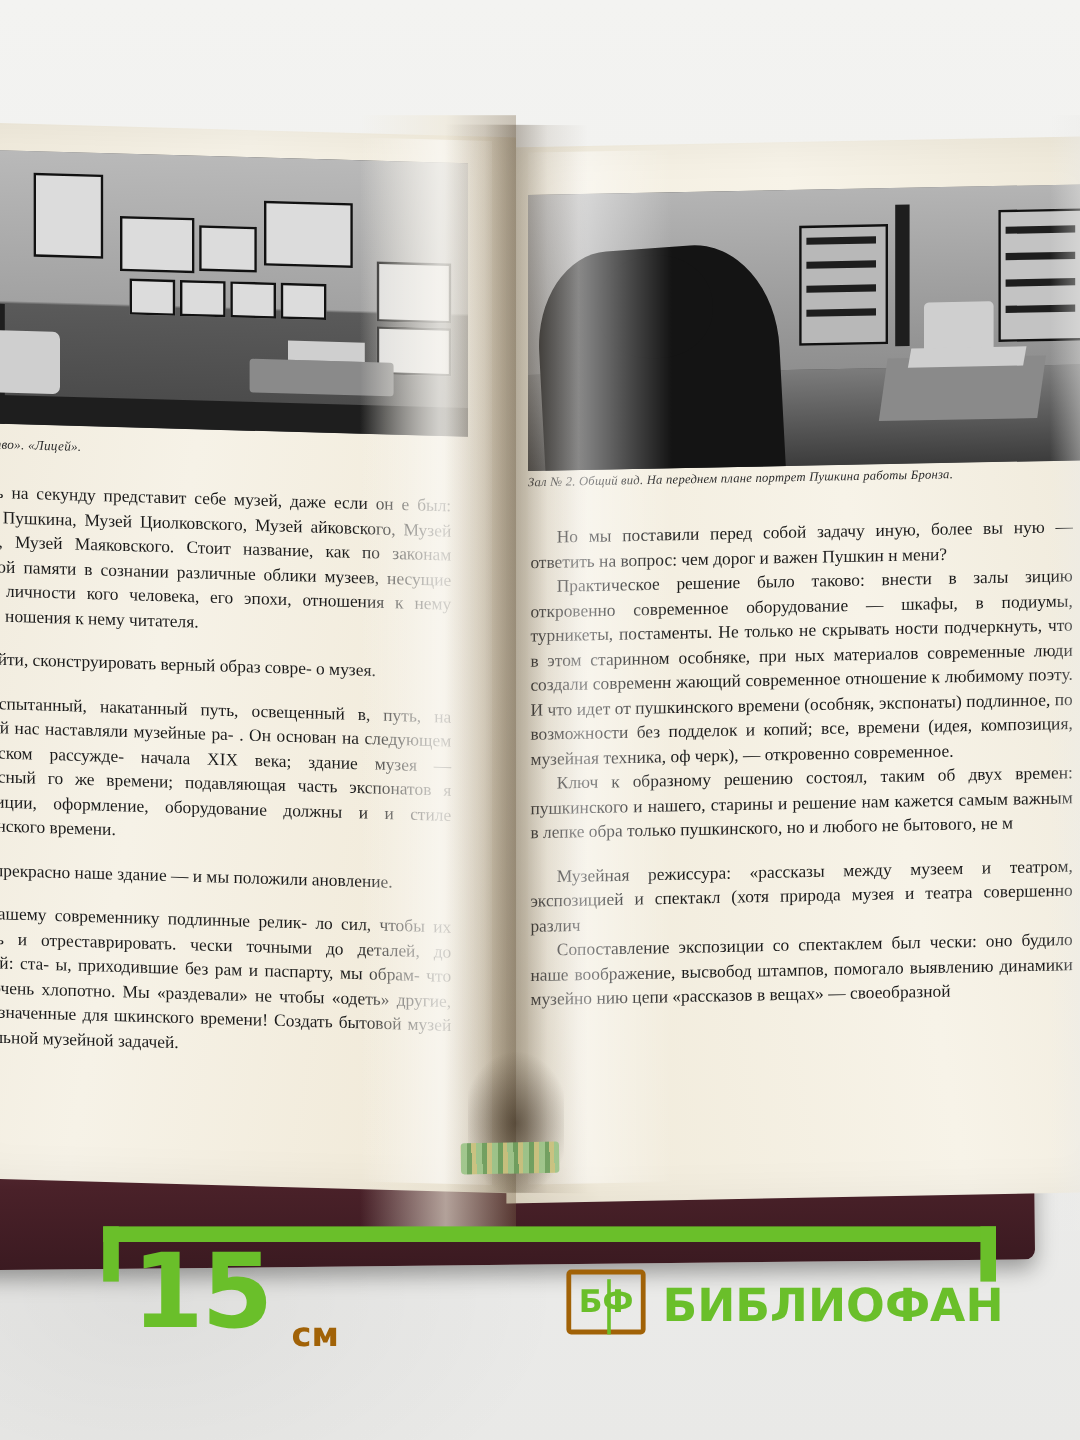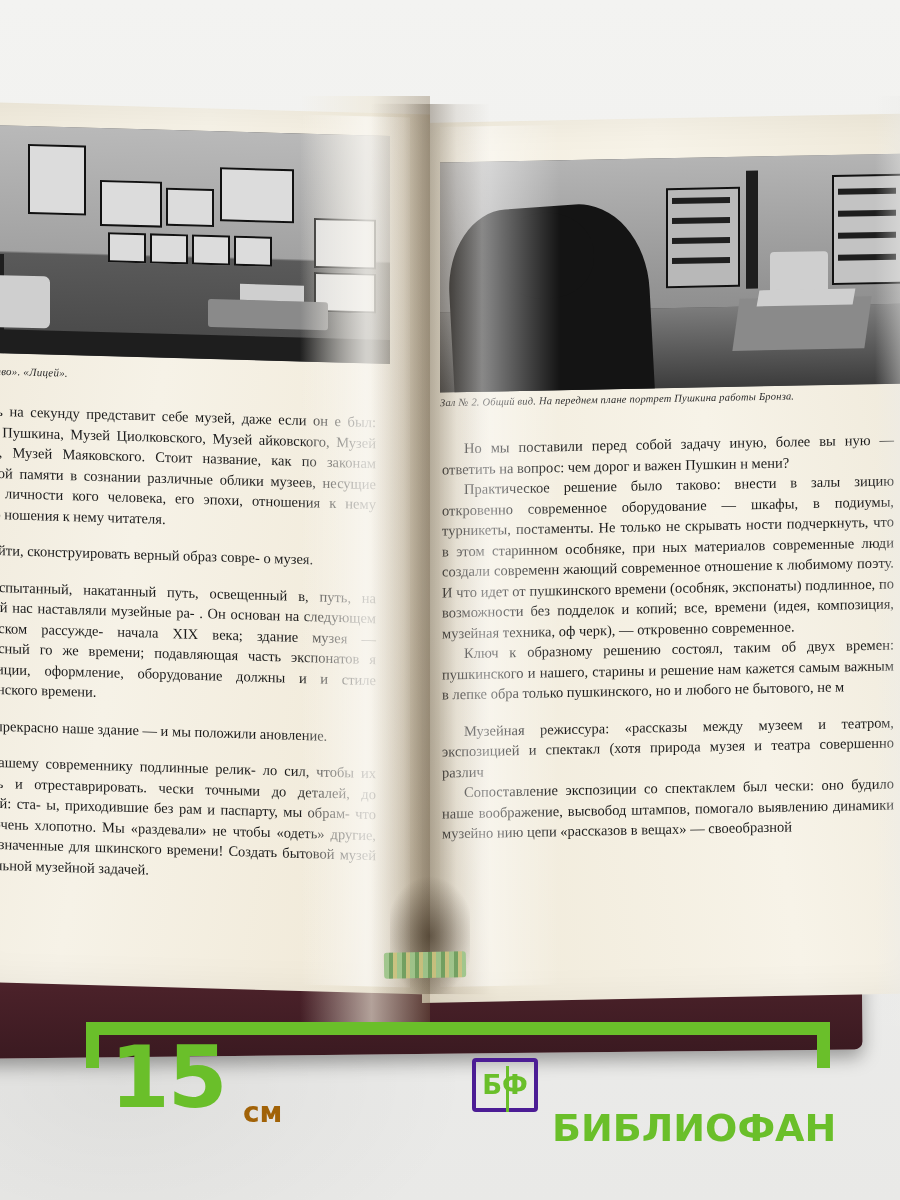--- a/index.html
+++ b/index.html
@@ -263,21 +263,21 @@
     left: 243px; top: 1096px;
     font-family: "DejaVu Sans", sans-serif;
     font-weight: 700;
     font-size: 28px;
     color: #a16207;
   }
   .logo-mark {
     position: absolute;
     left: 472px; top: 1058px;
     width: 66px; height: 54px;
-    border: 4px solid #4c1d95;
+    border: 4px solid #a16207;
     border-radius: 4px;
     box-sizing: border-box;
     display: flex; align-items: center; justify-content: center;
     font-family: "DejaVu Sans", sans-serif;
     font-weight: 700;
     font-size: 26px;
     color: #6abf2a;
   }
   .logo-mark::after{
     content:"";
@@ -292,21 +292,20 @@
     background:#6abf2a;
   }
   .logo-text {
     position: absolute;
     left: 552px; top: 1066px;
     font-family: "DejaVu Sans", sans-serif;
     font-weight: 700;
     font-size: 38px;
     color: #6abf2a;
     letter-spacing: 0px;
-    margin-top: 40px;
   }
 </style>
 </head>
 <body>
 
 <div id="scene">
 
   <div class="backdrop"></div>
 
   <div class="book">

